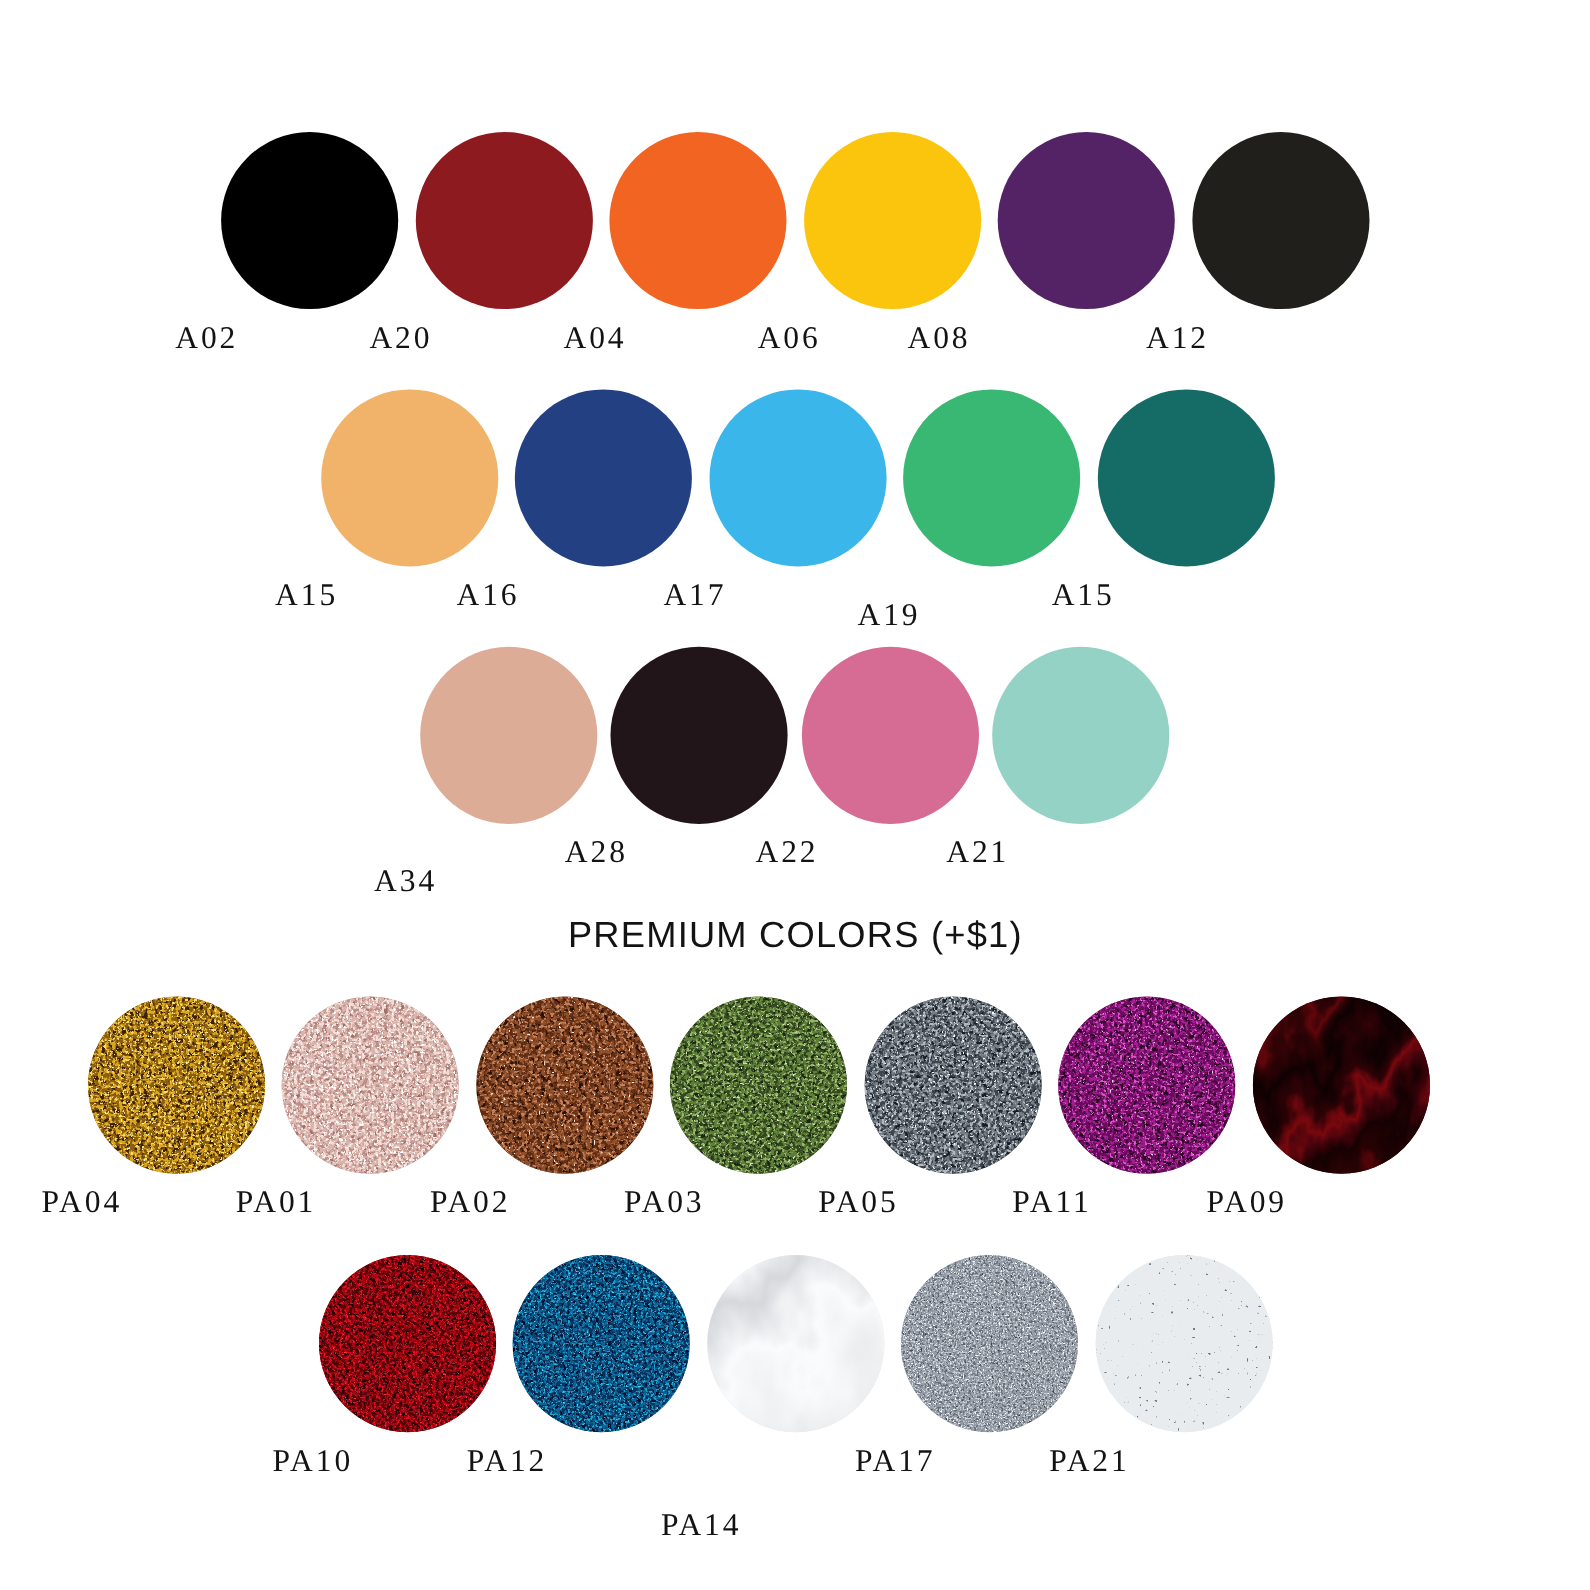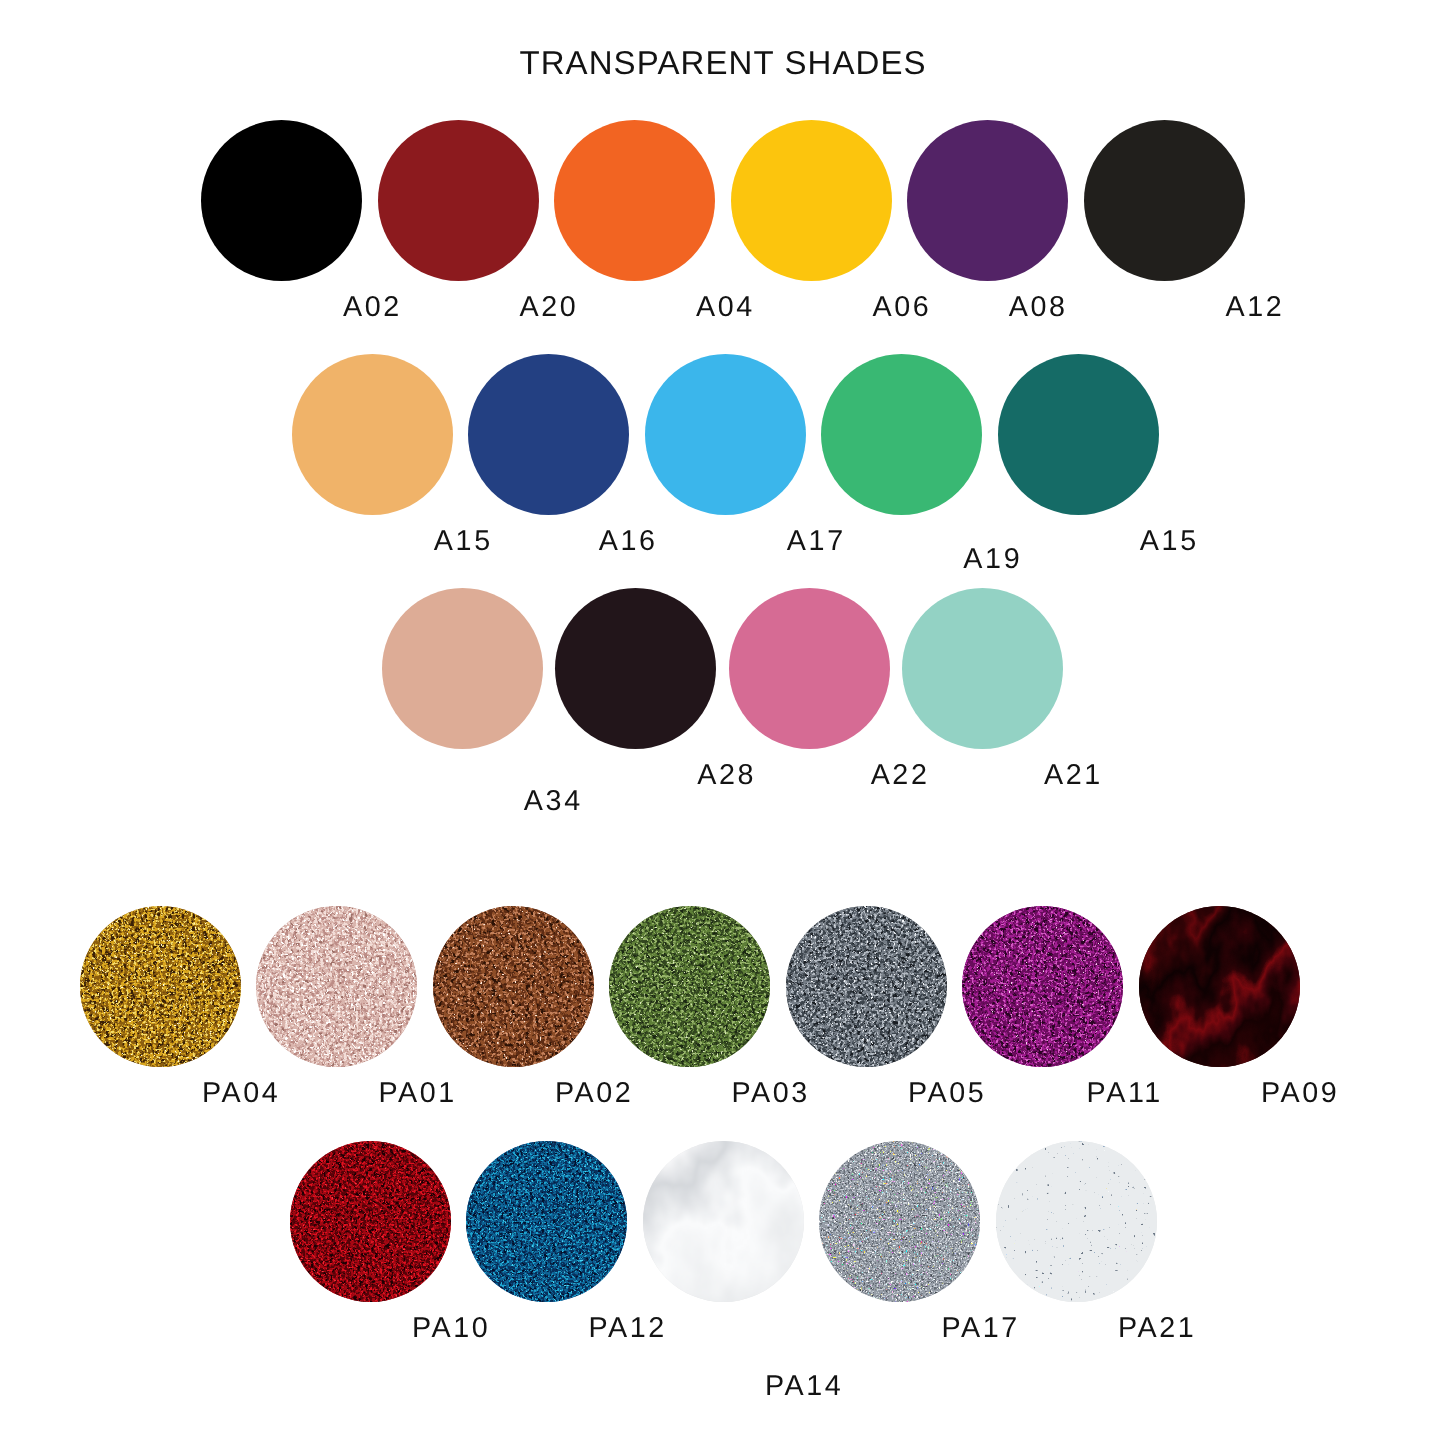--- a/index.html
+++ b/index.html
@@ -8,30 +8,29 @@
        font-family:"Liberation Sans",sans-serif;
        -webkit-font-smoothing:antialiased;
        text-rendering:geometricPrecision;}
   .page{position:relative;width:1445px;height:1445px;background:#fff;overflow:hidden;}
   .section-title{position:absolute;left:0;width:1445px;text-align:center;
     font-weight:400;color:#131313;white-space:nowrap;
     font-size:33px;letter-spacing:1.1px;line-height:33px;}
   .section-title span{display:inline-block;margin-right:-1.1px;transform:translateZ(0);}
   .sw{position:absolute;width:161px;height:161px;border-radius:50%;overflow:hidden;}
   .sw svg{display:block;width:161px;height:161px;}
-  .lbl{position:absolute;width:240px;text-align:right;color:#131313;
-    font-size:28.7px;letter-spacing:2.6px;line-height:28.7px;white-space:nowrap;}
+  .lbl{position:absolute;width:240px;text-align:left;color:#131313;
+    font-size:28.7px;letter-spacing:2.6px;line-height:28.7px;white-space:nowrap;font-family:Liberation Serif, serif;}
   .lbl span{display:inline-block;margin-right:-2.6px;transform:translateZ(0);}
   .defs{position:absolute;width:0;height:0;overflow:hidden;}
 </style>
 </head>
 <body>
 
 <div class="page">
-  <div class="section-title" style="top:46px"><span>TRANSPARENT SHADES</span></div>
   <div class="sw" style="left:201px;top:120px;background:#000000"></div>
   <div class="lbl" style="left:159.3px;top:293px"><span>A02</span></div>
   <div class="sw" style="left:377.5px;top:120px;background:#8C1A1E"></div>
   <div class="lbl" style="left:335.8px;top:293px"><span>A20</span></div>
   <div class="sw" style="left:554px;top:120px;background:#F26422"></div>
   <div class="lbl" style="left:512.3px;top:293px"><span>A04</span></div>
   <div class="sw" style="left:730.5px;top:120px;background:#FCC50D"></div>
   <div class="lbl" style="left:688.8px;top:293px"><span>A06</span></div>
   <div class="sw" style="left:907px;top:120px;background:#532366"></div>
   <div class="lbl" style="left:825px;top:293px"><span>A08</span></div>
@@ -48,20 +47,21 @@
   <div class="sw" style="left:997.8px;top:354px;background:#156B66"></div>
   <div class="lbl" style="left:956.1px;top:527px"><span>A15</span></div>
   <div class="sw" style="left:381.8px;top:588px;background:#DDAC96"></div>
   <div class="lbl" style="left:340.1px;top:787px"><span>A34</span></div>
   <div class="sw" style="left:555.2px;top:588px;background:#22151A"></div>
   <div class="lbl" style="left:513.5px;top:761px"><span>A28</span></div>
   <div class="sw" style="left:728.6px;top:588px;background:#D66B94"></div>
   <div class="lbl" style="left:686.9px;top:761px"><span>A22</span></div>
   <div class="sw" style="left:902px;top:588px;background:#93D2C4"></div>
   <div class="lbl" style="left:860.3px;top:761px"><span>A21</span></div>
+  <div class="section-title" style="top:833px"><span>PREMIUM COLORS (+$1)</span></div>
   <div class="sw" style="left:79.5px;top:906px;background:#B8892A">
       <svg width="161" height="161" viewBox="0 0 161 161">
         <g filter="url(#f-gold)">
           <rect x="-20" y="-20" width="201" height="201" fill="#B8892A"></rect>
         </g>
       </svg>
     </div>
   <div class="lbl" style="left:37.8px;top:1079px"><span>PA04</span></div>
   <div class="sw" style="left:256px;top:906px;background:#C9A49C">
       <svg width="161" height="161" viewBox="0 0 161 161">

